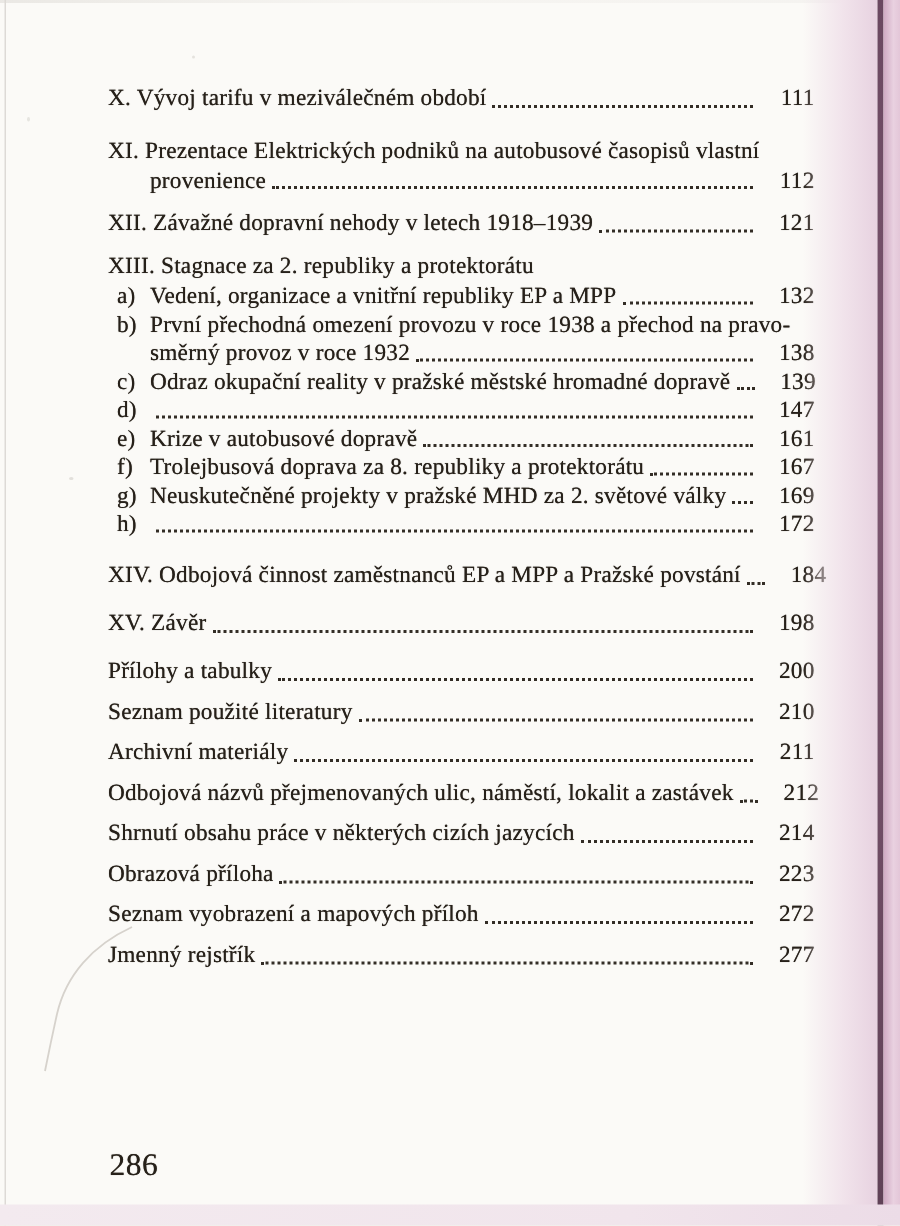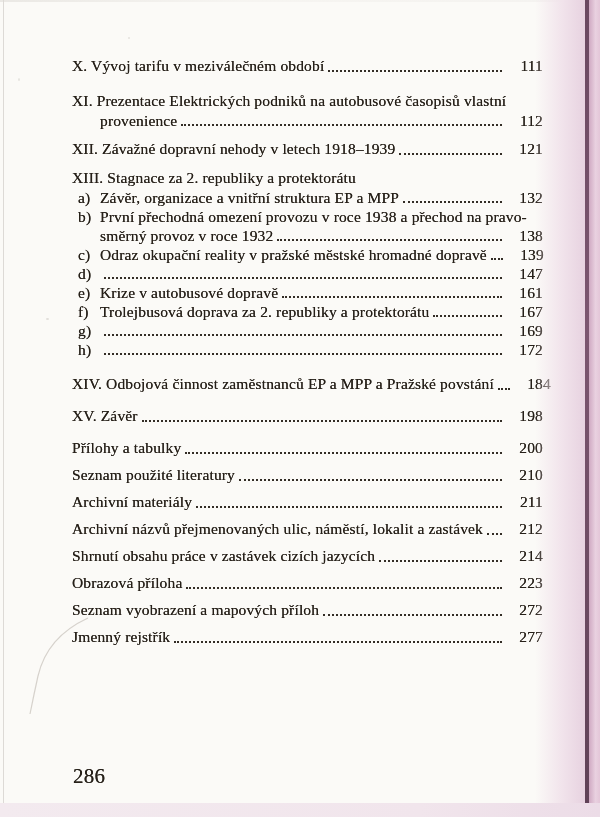--- a/index.html
+++ b/index.html
@@ -106,21 +106,21 @@
     <span class="leader"></span>
     <span class="pg">121</span>
   </div>
       <div class="row section sp-m">
 
     <span class="txt">XIII. Stagnace za 2. republiky a protektorátu</span>
 
   </div>
       <div class="row sub sp-none">
     <span class="marker">a)</span>
-    <span class="txt">Závěr, organizace a vnitřní struktura EP a MPP</span>
+    <span class="txt">Vedení, organizace a vnitřní republiky EP a MPP</span>
     <span class="leader"></span>
     <span class="pg">132</span>
   </div>
       <div class="row sub sp-none">
     <span class="marker">b)</span>
     <span class="txt">První přechodná omezení provozu v roce 1938 a přechod na pravo-</span>
 
   </div>
       <div class="row cont sp-none">
 
@@ -140,26 +140,27 @@
     <span class="pg">147</span>
   </div>
       <div class="row sub sp-none">
     <span class="marker">e)</span>
     <span class="txt">Krize v autobusové dopravě</span>
     <span class="leader"></span>
     <span class="pg">161</span>
   </div>
       <div class="row sub sp-none">
     <span class="marker">f)</span>
-    <span class="txt">Trolejbusová doprava za 2. republiky a protektorátu</span>
+    <span class="txt">Trolejbusová doprava za 8. republiky a protektorátu</span>
     <span class="leader"></span>
     <span class="pg">167</span>
   </div>
       <div class="row sub sp-none">
     <span class="marker">g)</span>
+    <span class="txt">Neuskutečněné projekty v pražské MHD za 2. světové války</span>
     <span class="leader"></span>
     <span class="pg">169</span>
   </div>
       <div class="row sub sp-none">
     <span class="marker">h)</span>
     <span class="leader"></span>
     <span class="pg">172</span>
   </div>
       <div class="row section sp-xl">
 
@@ -186,27 +187,27 @@
     <span class="pg">210</span>
   </div>
       <div class="row section sp-s">
 
     <span class="txt">Archivní materiály</span>
     <span class="leader"></span>
     <span class="pg">211</span>
   </div>
       <div class="row section sp-s">
 
-    <span class="txt">Archivní názvů přejmenovaných ulic, náměstí, lokalit a zastávek</span>
+    <span class="txt">Odbojová názvů přejmenovaných ulic, náměstí, lokalit a zastávek</span>
     <span class="leader"></span>
     <span class="pg">212</span>
   </div>
       <div class="row section sp-s">
 
-    <span class="txt">Shrnutí obsahu práce v zastávek cizích jazycích</span>
+    <span class="txt">Shrnutí obsahu práce v některých cizích jazycích</span>
     <span class="leader"></span>
     <span class="pg">214</span>
   </div>
       <div class="row section sp-s">
 
     <span class="txt">Obrazová příloha</span>
     <span class="leader"></span>
     <span class="pg">223</span>
   </div>
       <div class="row section sp-s">

